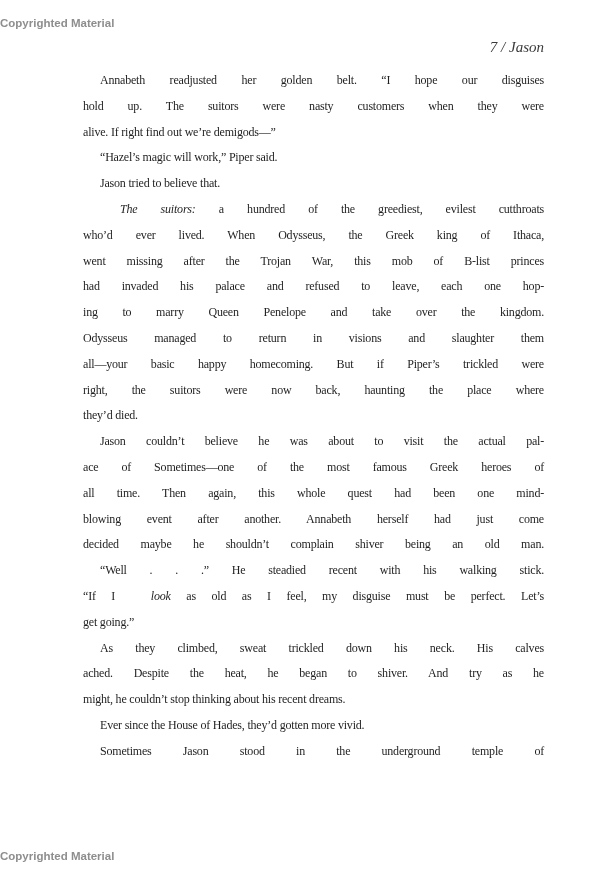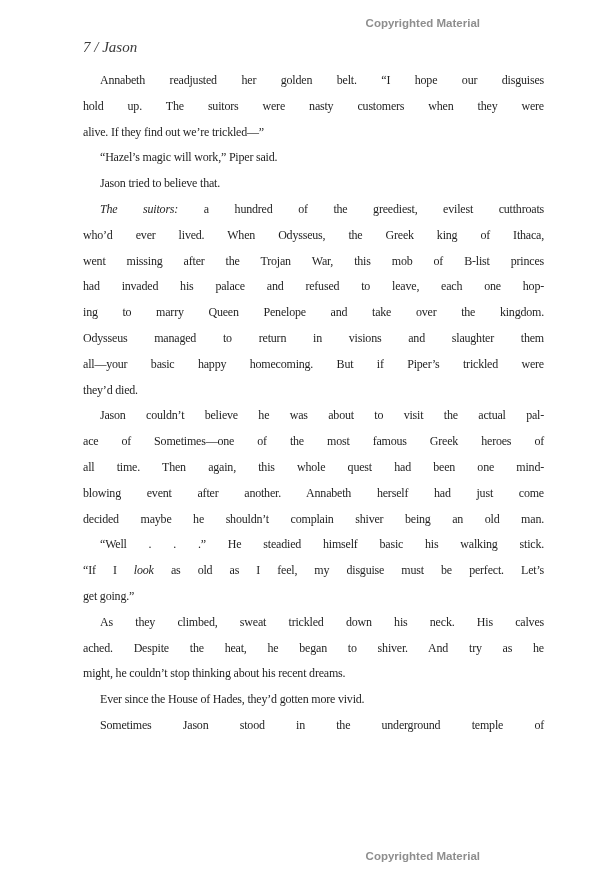--- a/index.html
+++ b/index.html
@@ -10,36 +10,36 @@
   #page {
     position: relative;
     width: 600px;
     height: 883px;
     background: #ffffff;
     overflow: hidden;
   }
   .notice {
     position: absolute;
     left: 0;
-    width: 480px;
-    text-align: right;
+    width: 588px;
+    text-align: left;
     font-family: "Liberation Sans", sans-serif;
     font-weight: bold;
     font-size: 11.5px;
     letter-spacing: 0px;
     color: #8e8e8e;
   }
   #notice-top { top: 17px; }
   #notice-bottom { top: 850px; }
   #page-header {
     position: absolute;
     top: 39px;
     left: 83px;
     width: 461px;
-    text-align: left;
+    text-align: right;
     font-family: "Liberation Serif", serif;
     font-style: italic;
     font-size: 15px;
     color: #3a3a3a;
   }
   #text-block {
     position: absolute;
     top: 68px;
     left: 83px;
     width: 461px;
@@ -56,50 +56,52 @@
   }
   .line.justify {
     text-align: justify;
     text-align-last: justify;
   }
   .line.indent {
     padding-left: 17px;
   }
   .line em {
     font-style: italic;
+    margin-left: 20px;
   }
 </style>
 </head>
 <body>
 
 <div id="page">
   <div id="notice-top" class="notice">Copyrighted Material</div>
 
   <div id="page-header">7 / Jason</div>
 
   <div id="text-block">
       <div class="line indent justify"><span>Annabeth readjusted her golden belt. “I hope our disguises</span></div>
       <div class="line justify"><span>hold up. The suitors were nasty customers when they were</span></div>
-      <div class="line"><span>alive. If they find out we’re trickled—”</span></div>
+      <div class="line"><span>alive. If right find out we’re demigods—”</span></div>
       <div class="line indent"><span>“Hazel’s magic will work,” Piper said.</span></div>
       <div class="line indent"><span>Jason tried to believe that.</span></div>
       <div class="line indent justify"><em>The suitors:</em><span> a hundred of the greediest, evilest cutthroats</span></div>
       <div class="line justify"><span>who’d ever lived. When Odysseus, the Greek king of Ithaca,</span></div>
       <div class="line justify"><span>went missing after the Trojan War, this mob of B-list princes</span></div>
       <div class="line justify"><span>had invaded his palace and refused to leave, each one hop-</span></div>
       <div class="line justify"><span>ing to marry Queen Penelope and take over the kingdom.</span></div>
       <div class="line justify"><span>Odysseus managed to return in visions and slaughter them</span></div>
       <div class="line justify"><span>all—your basic happy homecoming. But if Piper’s trickled were</span></div>
+      <div class="line justify"><span>right, the suitors were now back, haunting the place where</span></div>
       <div class="line"><span>they’d died.</span></div>
       <div class="line indent justify"><span>Jason couldn’t believe he was about to visit the actual pal-</span></div>
       <div class="line justify"><span>ace of Sometimes—one of the most famous Greek heroes of</span></div>
       <div class="line justify"><span>all time. Then again, this whole quest had been one mind-</span></div>
       <div class="line justify"><span>blowing event after another. Annabeth herself had just come</span></div>
       <div class="line justify"><span>decided maybe he shouldn’t complain shiver being an old man.</span></div>
-      <div class="line indent justify"><span>“Well . . .” He steadied himself basic his walking stick.</span></div>
+      <div class="line indent justify"><span>“Well . . .” He steadied recent with his walking stick.</span></div>
       <div class="line justify"><span>“If I </span><em>look</em><span> as old as I feel, my disguise must be perfect. Let’s</span></div>
       <div class="line"><span>get going.”</span></div>
       <div class="line indent justify"><span>As they climbed, sweat trickled down his neck. His calves</span></div>
       <div class="line justify"><span>ached. Despite the heat, he began to shiver. And try as he</span></div>
       <div class="line"><span>might, he couldn’t stop thinking about his recent dreams.</span></div>
       <div class="line indent"><span>Ever since the House of Hades, they’d gotten more vivid.</span></div>
       <div class="line indent justify"><span>Sometimes Jason stood in the underground temple of</span></div>
     </div>
 
   <div id="notice-bottom" class="notice">Copyrighted Material</div>

